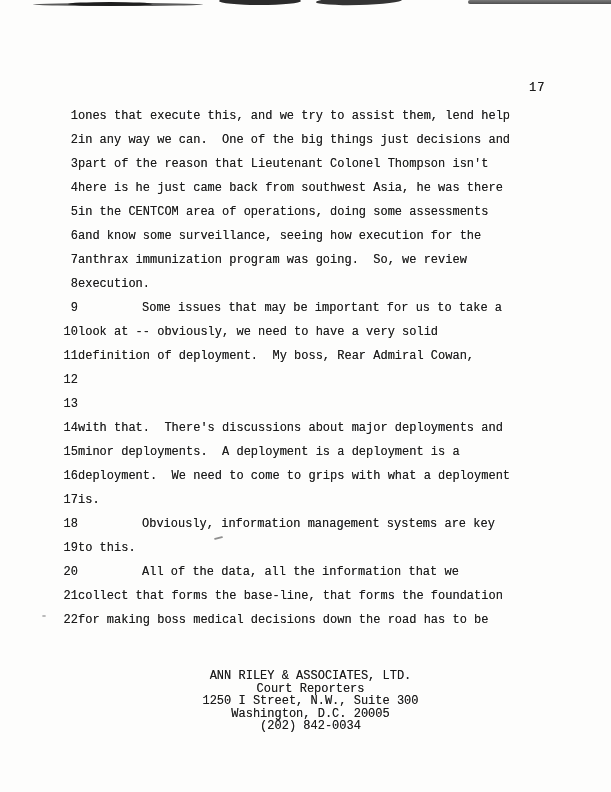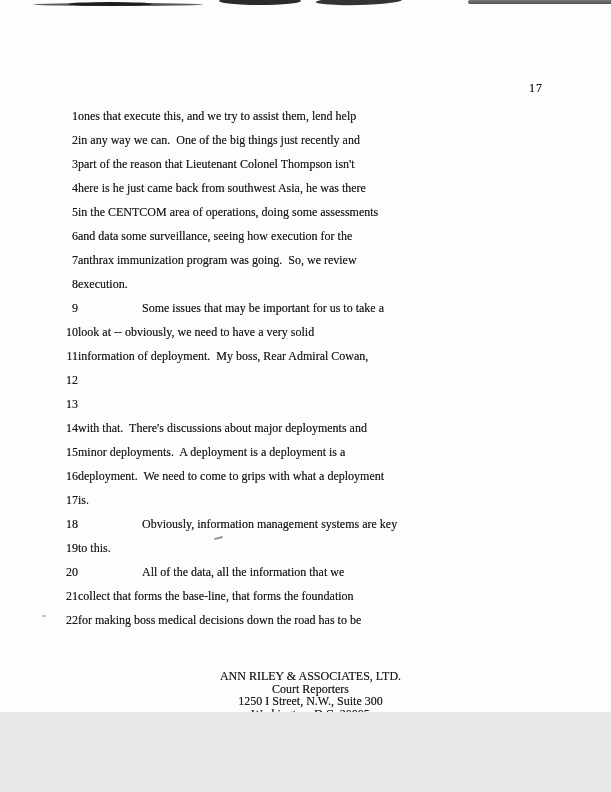--- a/index.html
+++ b/index.html
@@ -3,24 +3,24 @@
 <meta charset="utf-8">
 <style>
   html, body {
     margin: 0;
     padding: 0;
     background: #e8e8e8;
   }
   .page {
     position: relative;
     width: 611px;
-    height: 712px;
+    height: 792px;
     background: #fdfdfc;
     overflow: hidden;
-    font-family: Liberation Serif, serif;
+    font-family: Liberation Mono, monospace;
     color: #1c1c1c;
   }
   
   .art { position: absolute; pointer-events: none; }
   .art-1a { left: 33px; top: 3px; width: 170px; height: 3px;
             background: #5a5a5a; border-radius: 50%; }
   .art-1b { left: 68px; top: 2px; width: 84px; height: 4px;
             background: #1e1e1e; border-radius: 50%; }
   .art-2  { left: 219px; top: -3px; width: 82px; height: 8px;
             background: #2b2b2b; border-radius: 50%; }
@@ -97,57 +97,57 @@
 
   <div class="page-number">17</div>
 
   <div class="transcript">
       <div class="row">
     <span class="num">1</span>
     <span class="text">ones that execute this, and we try to assist them, lend help</span>
   </div>
       <div class="row">
     <span class="num">2</span>
-    <span class="text">in any way we can.  One of the big things just recently and</span>
+    <span class="text">in any way we can.  One of the big things just decisions and</span>
   </div>
       <div class="row">
     <span class="num">3</span>
     <span class="text">part of the reason that Lieutenant Colonel Thompson isn't</span>
   </div>
       <div class="row">
     <span class="num">4</span>
     <span class="text">here is he just came back from southwest Asia, he was there</span>
   </div>
       <div class="row">
     <span class="num">5</span>
     <span class="text">in the CENTCOM area of operations, doing some assessments</span>
   </div>
       <div class="row">
     <span class="num">6</span>
-    <span class="text">and data some surveillance, seeing how execution for the</span>
+    <span class="text">and know some surveillance, seeing how execution for the</span>
   </div>
       <div class="row">
     <span class="num">7</span>
     <span class="text">anthrax immunization program was going.  So, we review</span>
   </div>
       <div class="row">
     <span class="num">8</span>
     <span class="text">execution.</span>
   </div>
       <div class="row indent">
     <span class="num">9</span>
     <span class="text">Some issues that may be important for us to take a</span>
   </div>
       <div class="row">
     <span class="num">10</span>
     <span class="text">look at -- obviously, we need to have a very solid</span>
   </div>
       <div class="row">
     <span class="num">11</span>
-    <span class="text">information of deployment.  My boss, Rear Admiral Cowan,</span>
+    <span class="text">definition of deployment.  My boss, Rear Admiral Cowan,</span>
   </div>
       <div class="row">
     <span class="num">12</span>
   </div>
       <div class="row">
     <span class="num">13</span>
   </div>
       <div class="row">
     <span class="num">14</span>
     <span class="text">with that.  There's discussions about major deployments and</span>

